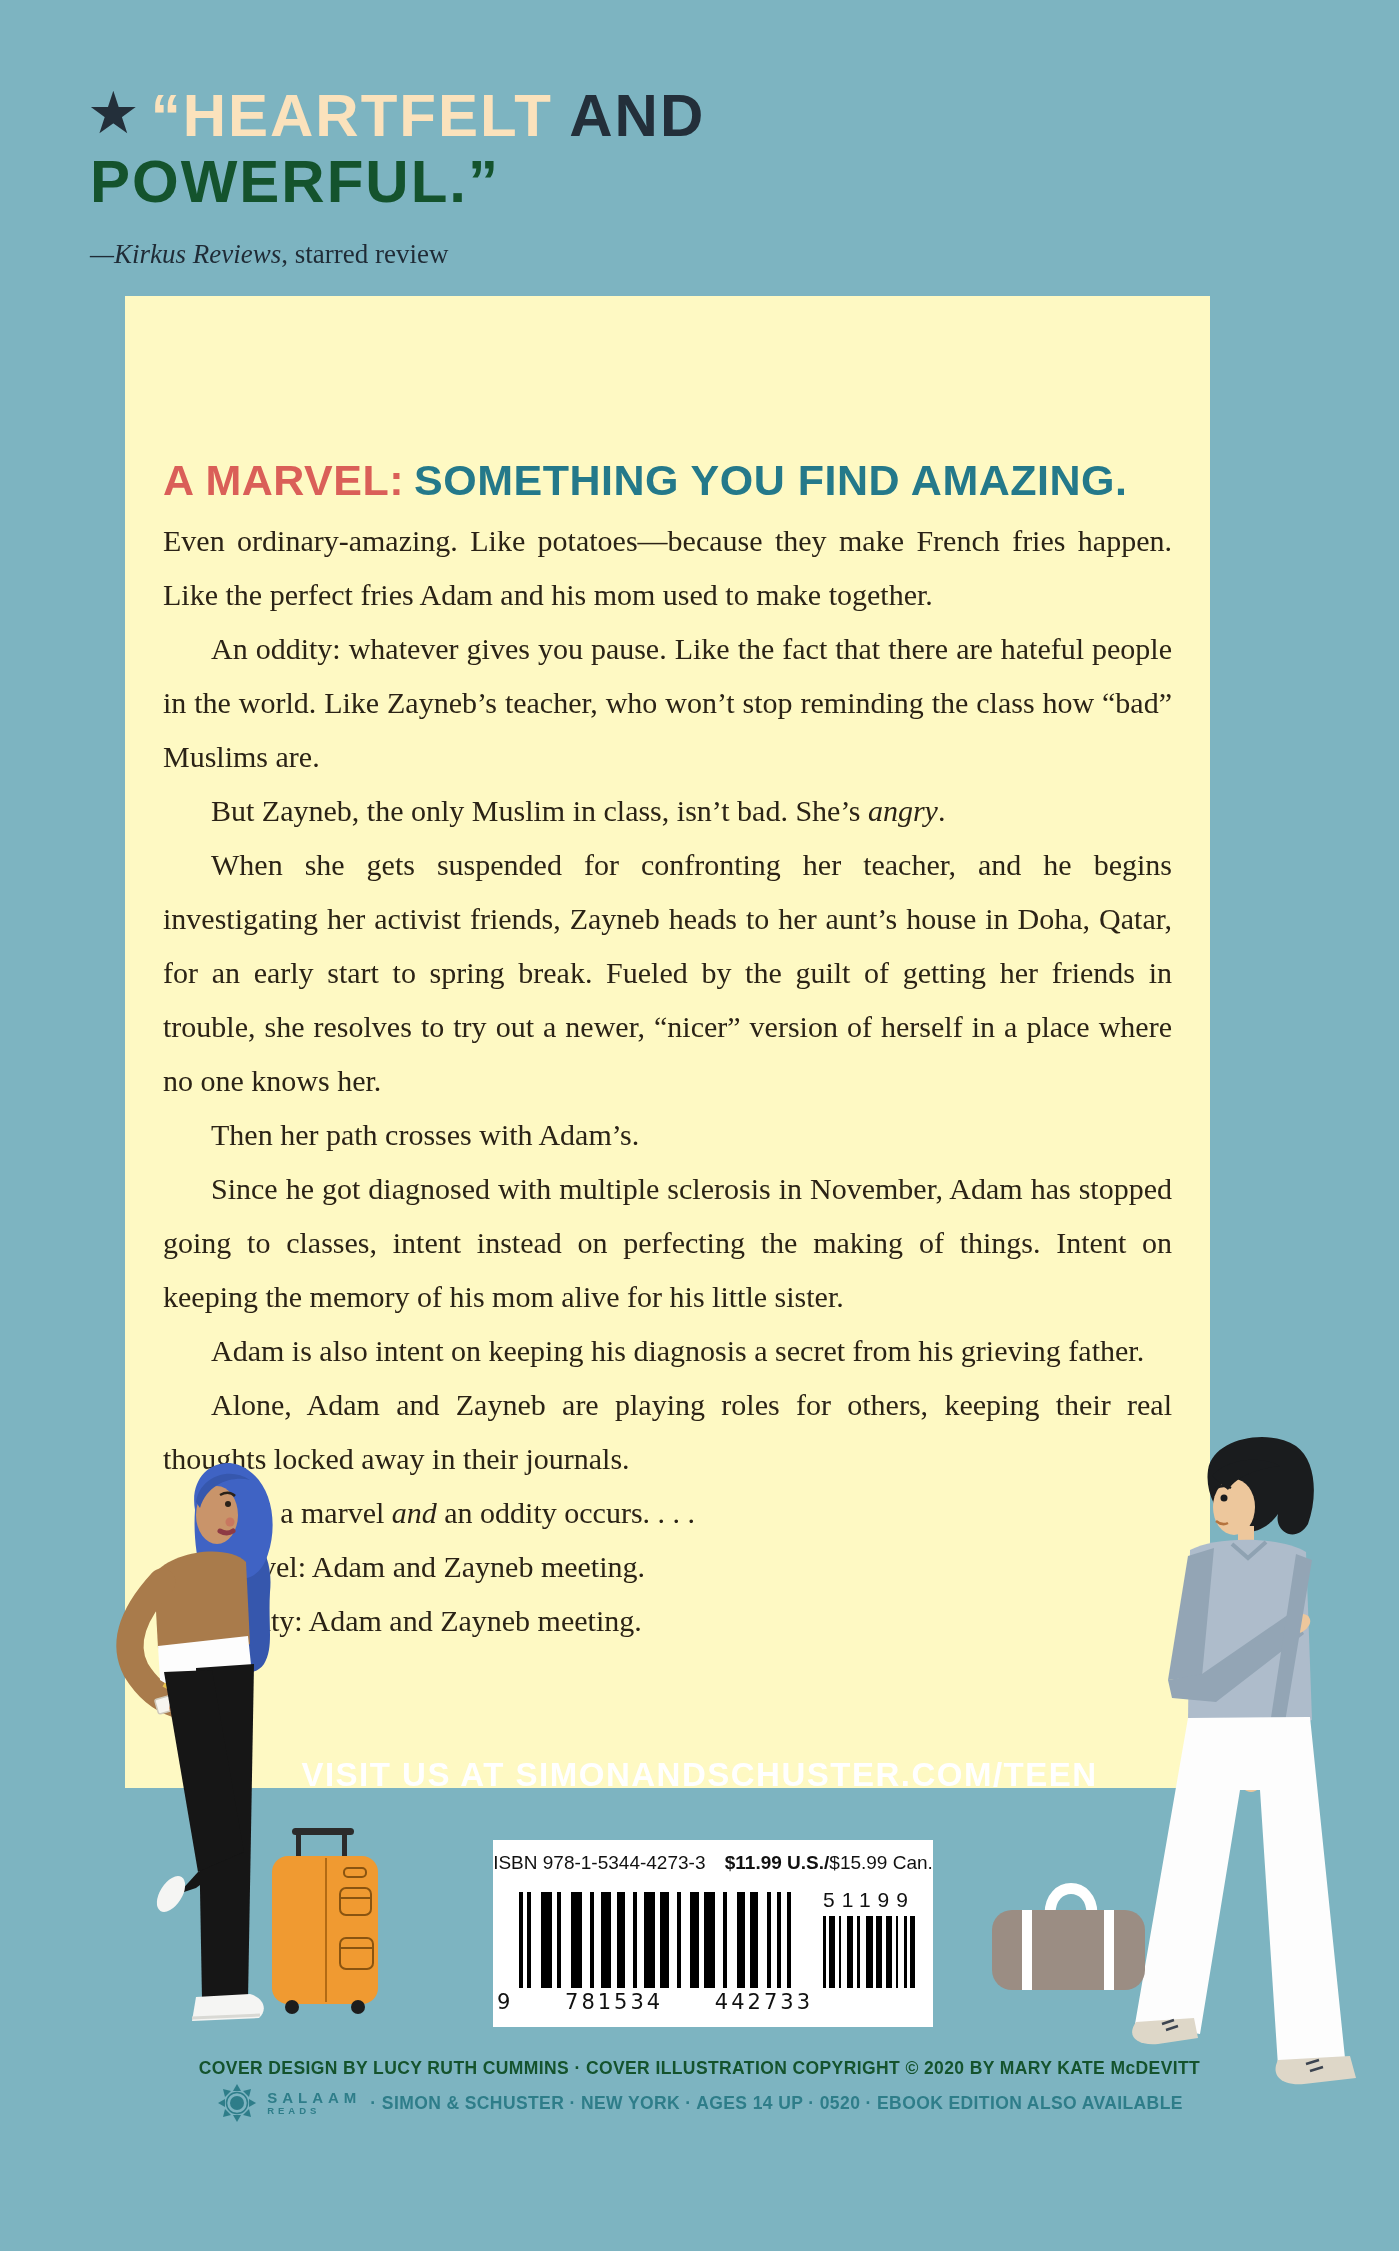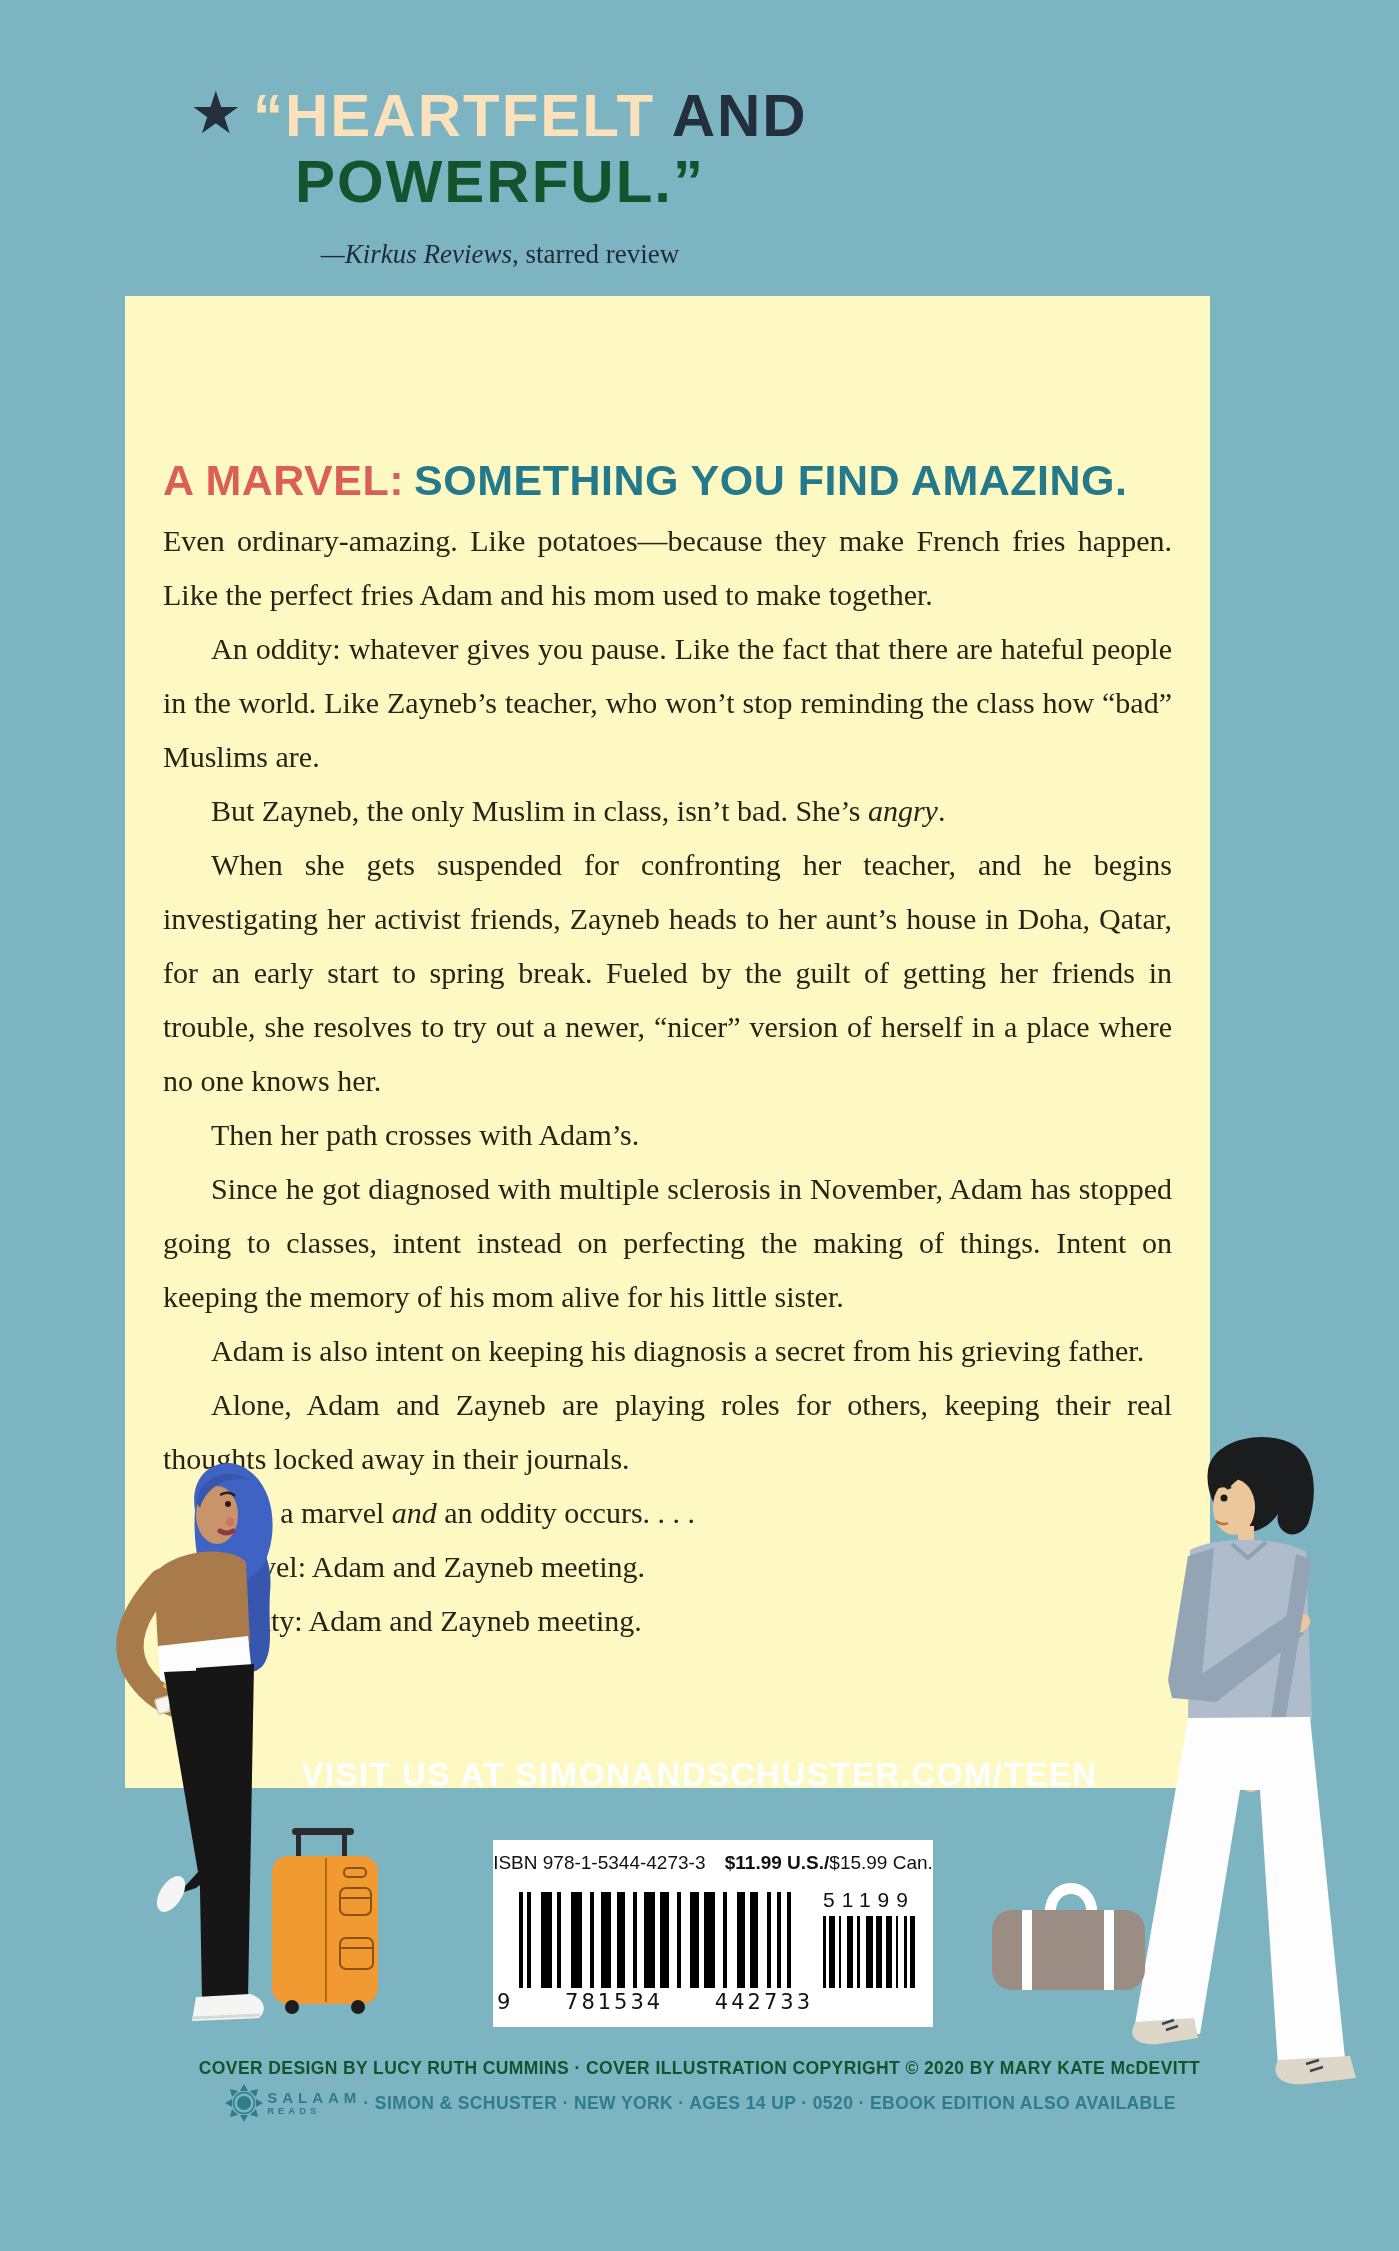--- a/index.html
+++ b/index.html
@@ -1,19 +1,19 @@
 <!DOCTYPE html>
 <html><head>
 <meta charset="utf-8">
 <style>
   html,body{margin:0;padding:0;background:#5d97a6;}
   .canvas{position:relative;width:1399px;height:2251px;background:#7db4c1;overflow:hidden;font-family:"Liberation Serif",serif;}
 
   
-  .headline{position:absolute;left:90px;top:80px;width:820px;text-align:center;}
+  .headline{position:absolute;left:90px;top:80px;width:820px;text-align:left;}
   .headline-line{font-family:"Liberation Sans",sans-serif;font-weight:bold;font-size:60px;line-height:66px;letter-spacing:2px;white-space:nowrap;}
   .star{color:#232f3a;font-size:52px;margin-right:12px;vertical-align:5px;display:inline-block;}
   .cream{color:#fbe2bc;}
   .darknavy{color:#232f3a;}
   .tealtxt{color:#14532d;}
   .attribution{margin-top:24px;font-size:27px;color:#1f2b36;}
   .attribution .src{font-style:italic;}
 
   
   .yellow-panel{position:absolute;left:125px;top:264px;width:1085px;height:1492px;background:#fef9c3;margin-top:32px;}
@@ -49,21 +49,21 @@
     background:linear-gradient(90deg,
     #000 0 3%,#fff 3% 7%,#000 7% 13%,#fff 13% 17%,
     #000 17% 20%,#fff 20% 26%,#000 26% 33%,#fff 33% 37%,
     #000 37% 40%,#fff 40% 47%,#000 47% 54%,#fff 54% 58%,
     #000 58% 64%,#fff 64% 68%,#000 68% 75%,#fff 75% 79%,
     #000 79% 82%,#fff 82% 88%,#000 88% 91%,#fff 91% 95%,#000 95% 100%);}
   .digits-supp{position:absolute;left:330px;top:48px;width:92px;text-align:center;font-size:21px;letter-spacing:7px;font-family:Liberation Sans, sans-serif;}
 
   
   .credits1{position:absolute;left:0;top:2058px;width:1399px;text-align:center;font-family:"Liberation Sans",sans-serif;font-weight:bold;font-size:17.5px;letter-spacing:0.4px;color:#14532d;white-space:nowrap;}
-  .credits2{position:absolute;left:0;top:2082px;width:1399px;display:flex;justify-content:center;align-items:center;gap:2px;color:#2e7d89;font-family:"Liberation Sans",sans-serif;}
+  .credits2{position:absolute;left:0;top:2082px;width:1399px;display:flex;justify-content:center;align-items:center;gap:9px;color:#2e7d89;font-family:"Liberation Sans",sans-serif;}
   .imprint-text{display:flex;flex-direction:column;line-height:1.05;text-align:left;}
   .imprint-name{font-size:15px;font-weight:bold;letter-spacing:5px;}
   .imprint-sub{font-size:9.5px;font-weight:bold;letter-spacing:4px;}
   .credits2 .rest{font-weight:bold;font-size:17.5px;letter-spacing:0.4px;white-space:nowrap;}
 
   
   .illus{position:absolute;}
   .girl-svg{left:78px;top:1432px;}
   .suitcase-svg{left:268px;top:1826px;}
   .boy-svg{left:1120px;top:1428px;}

